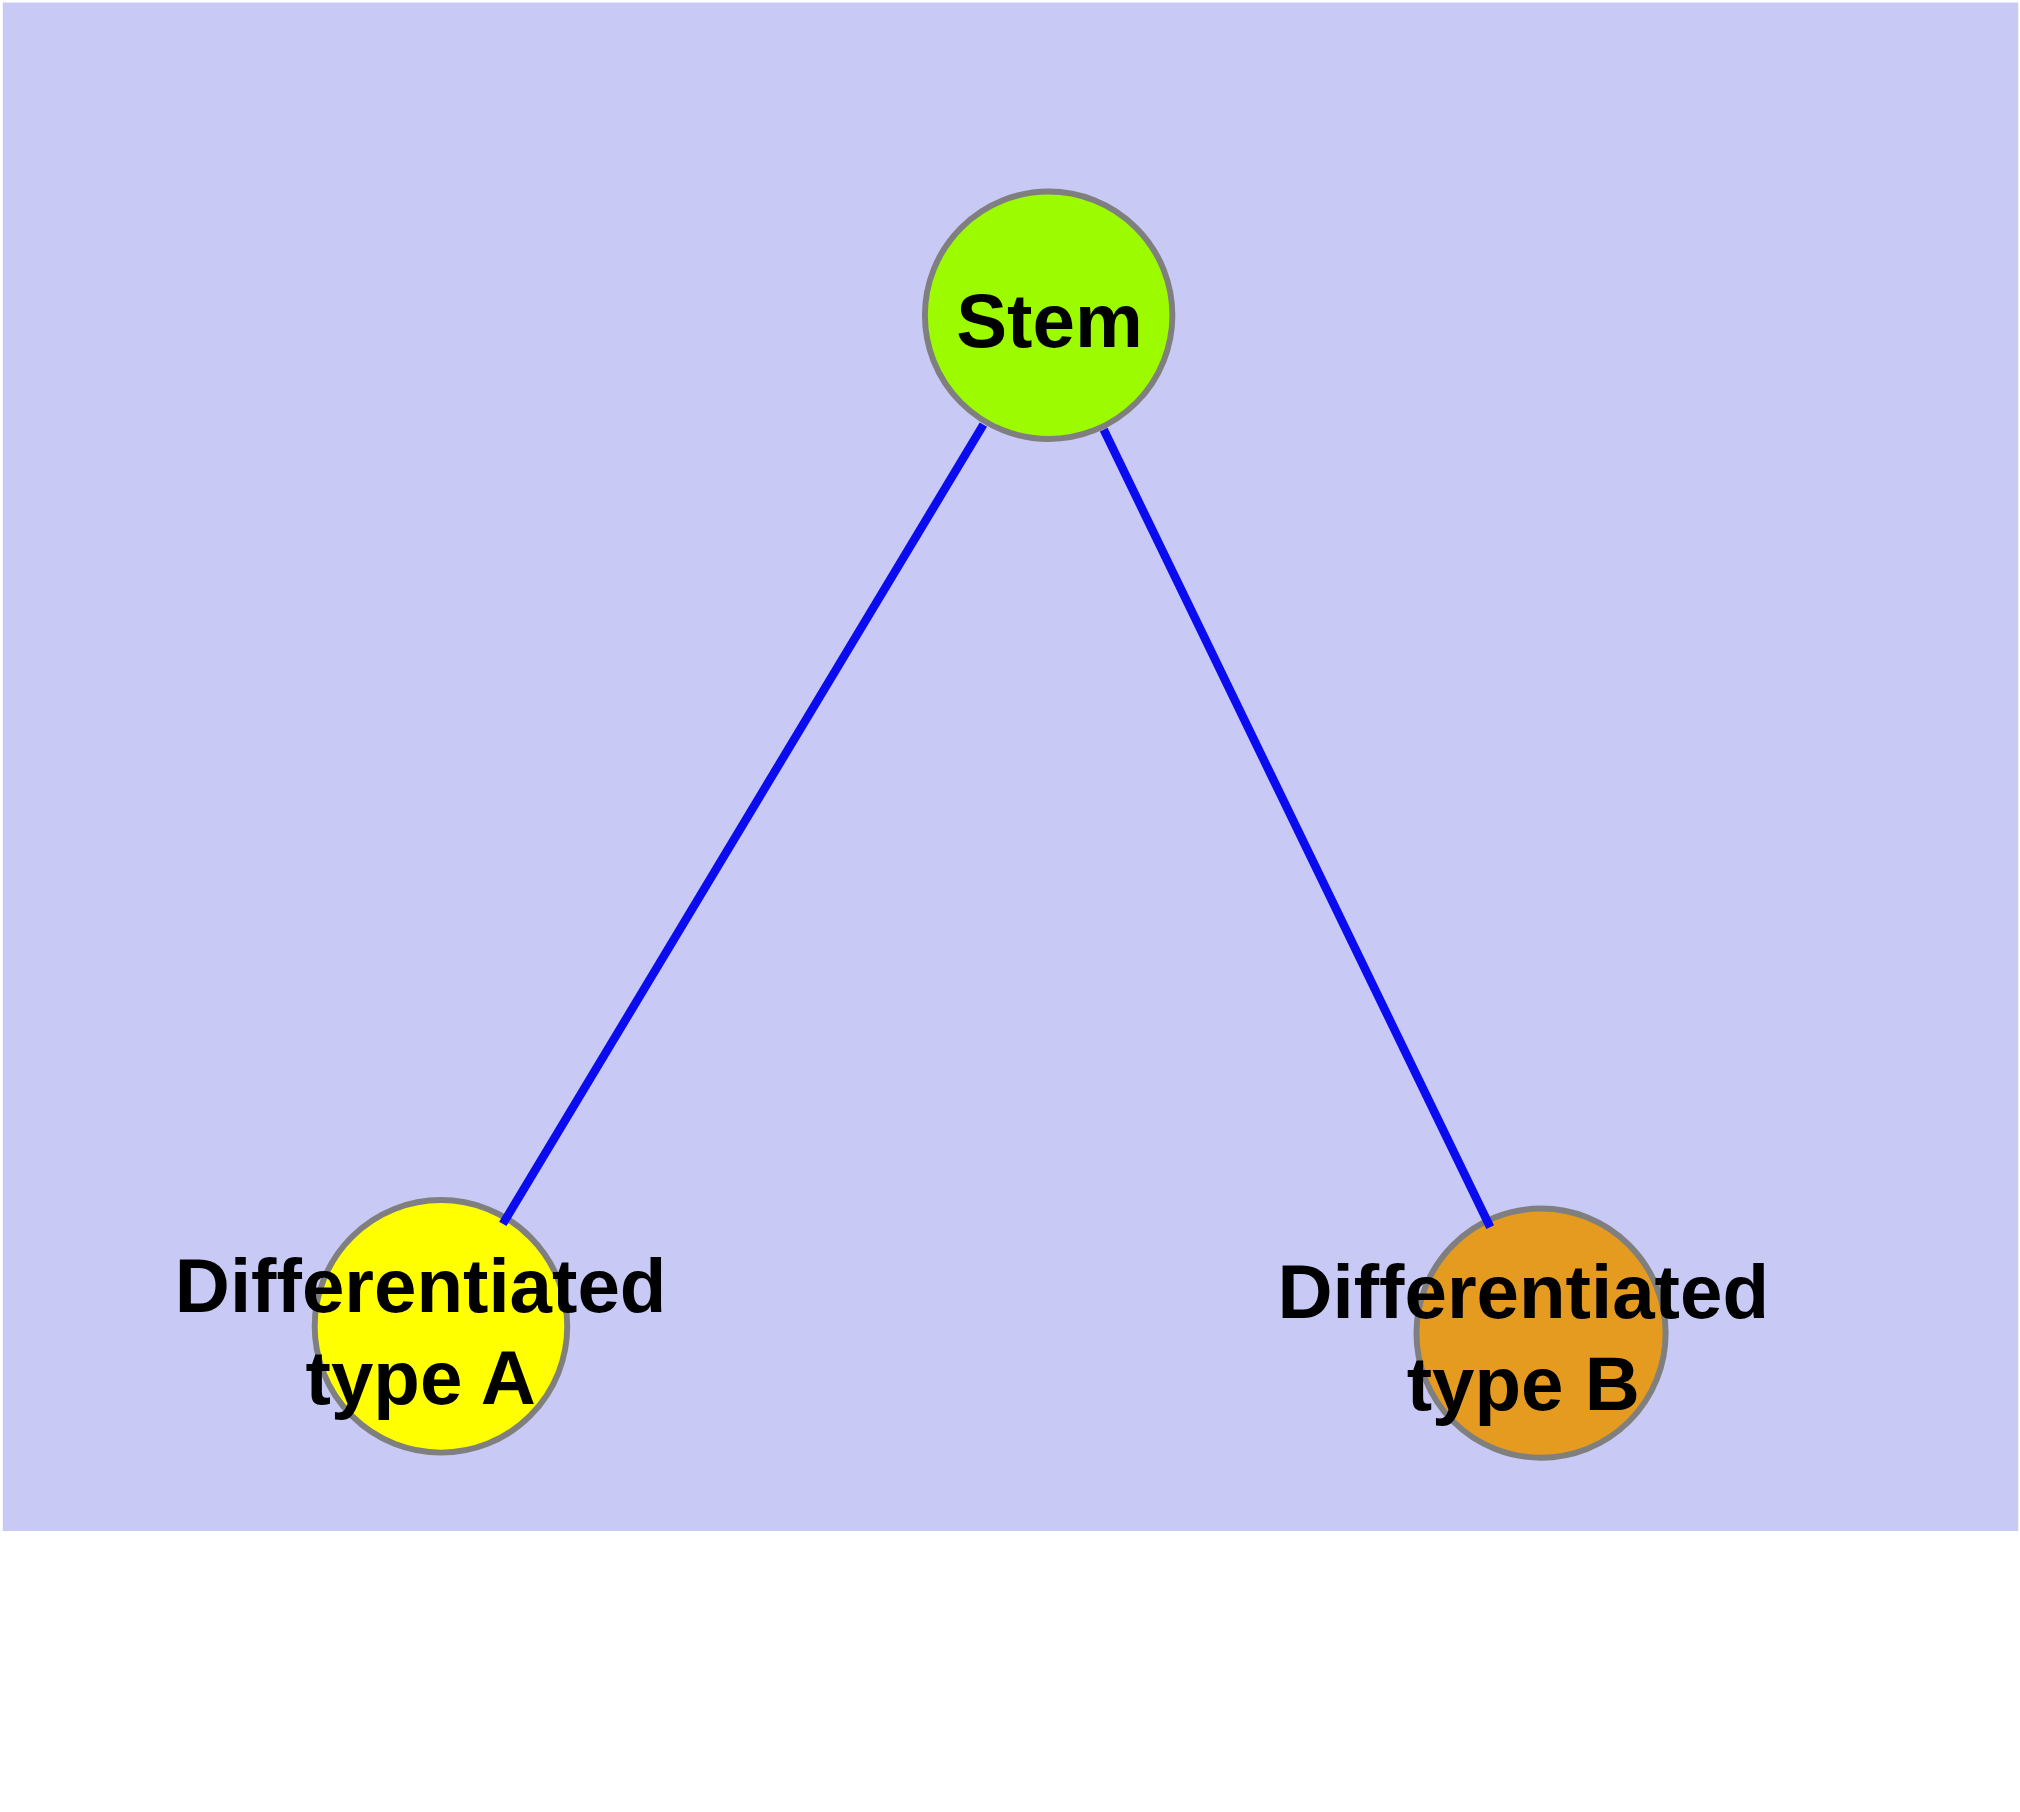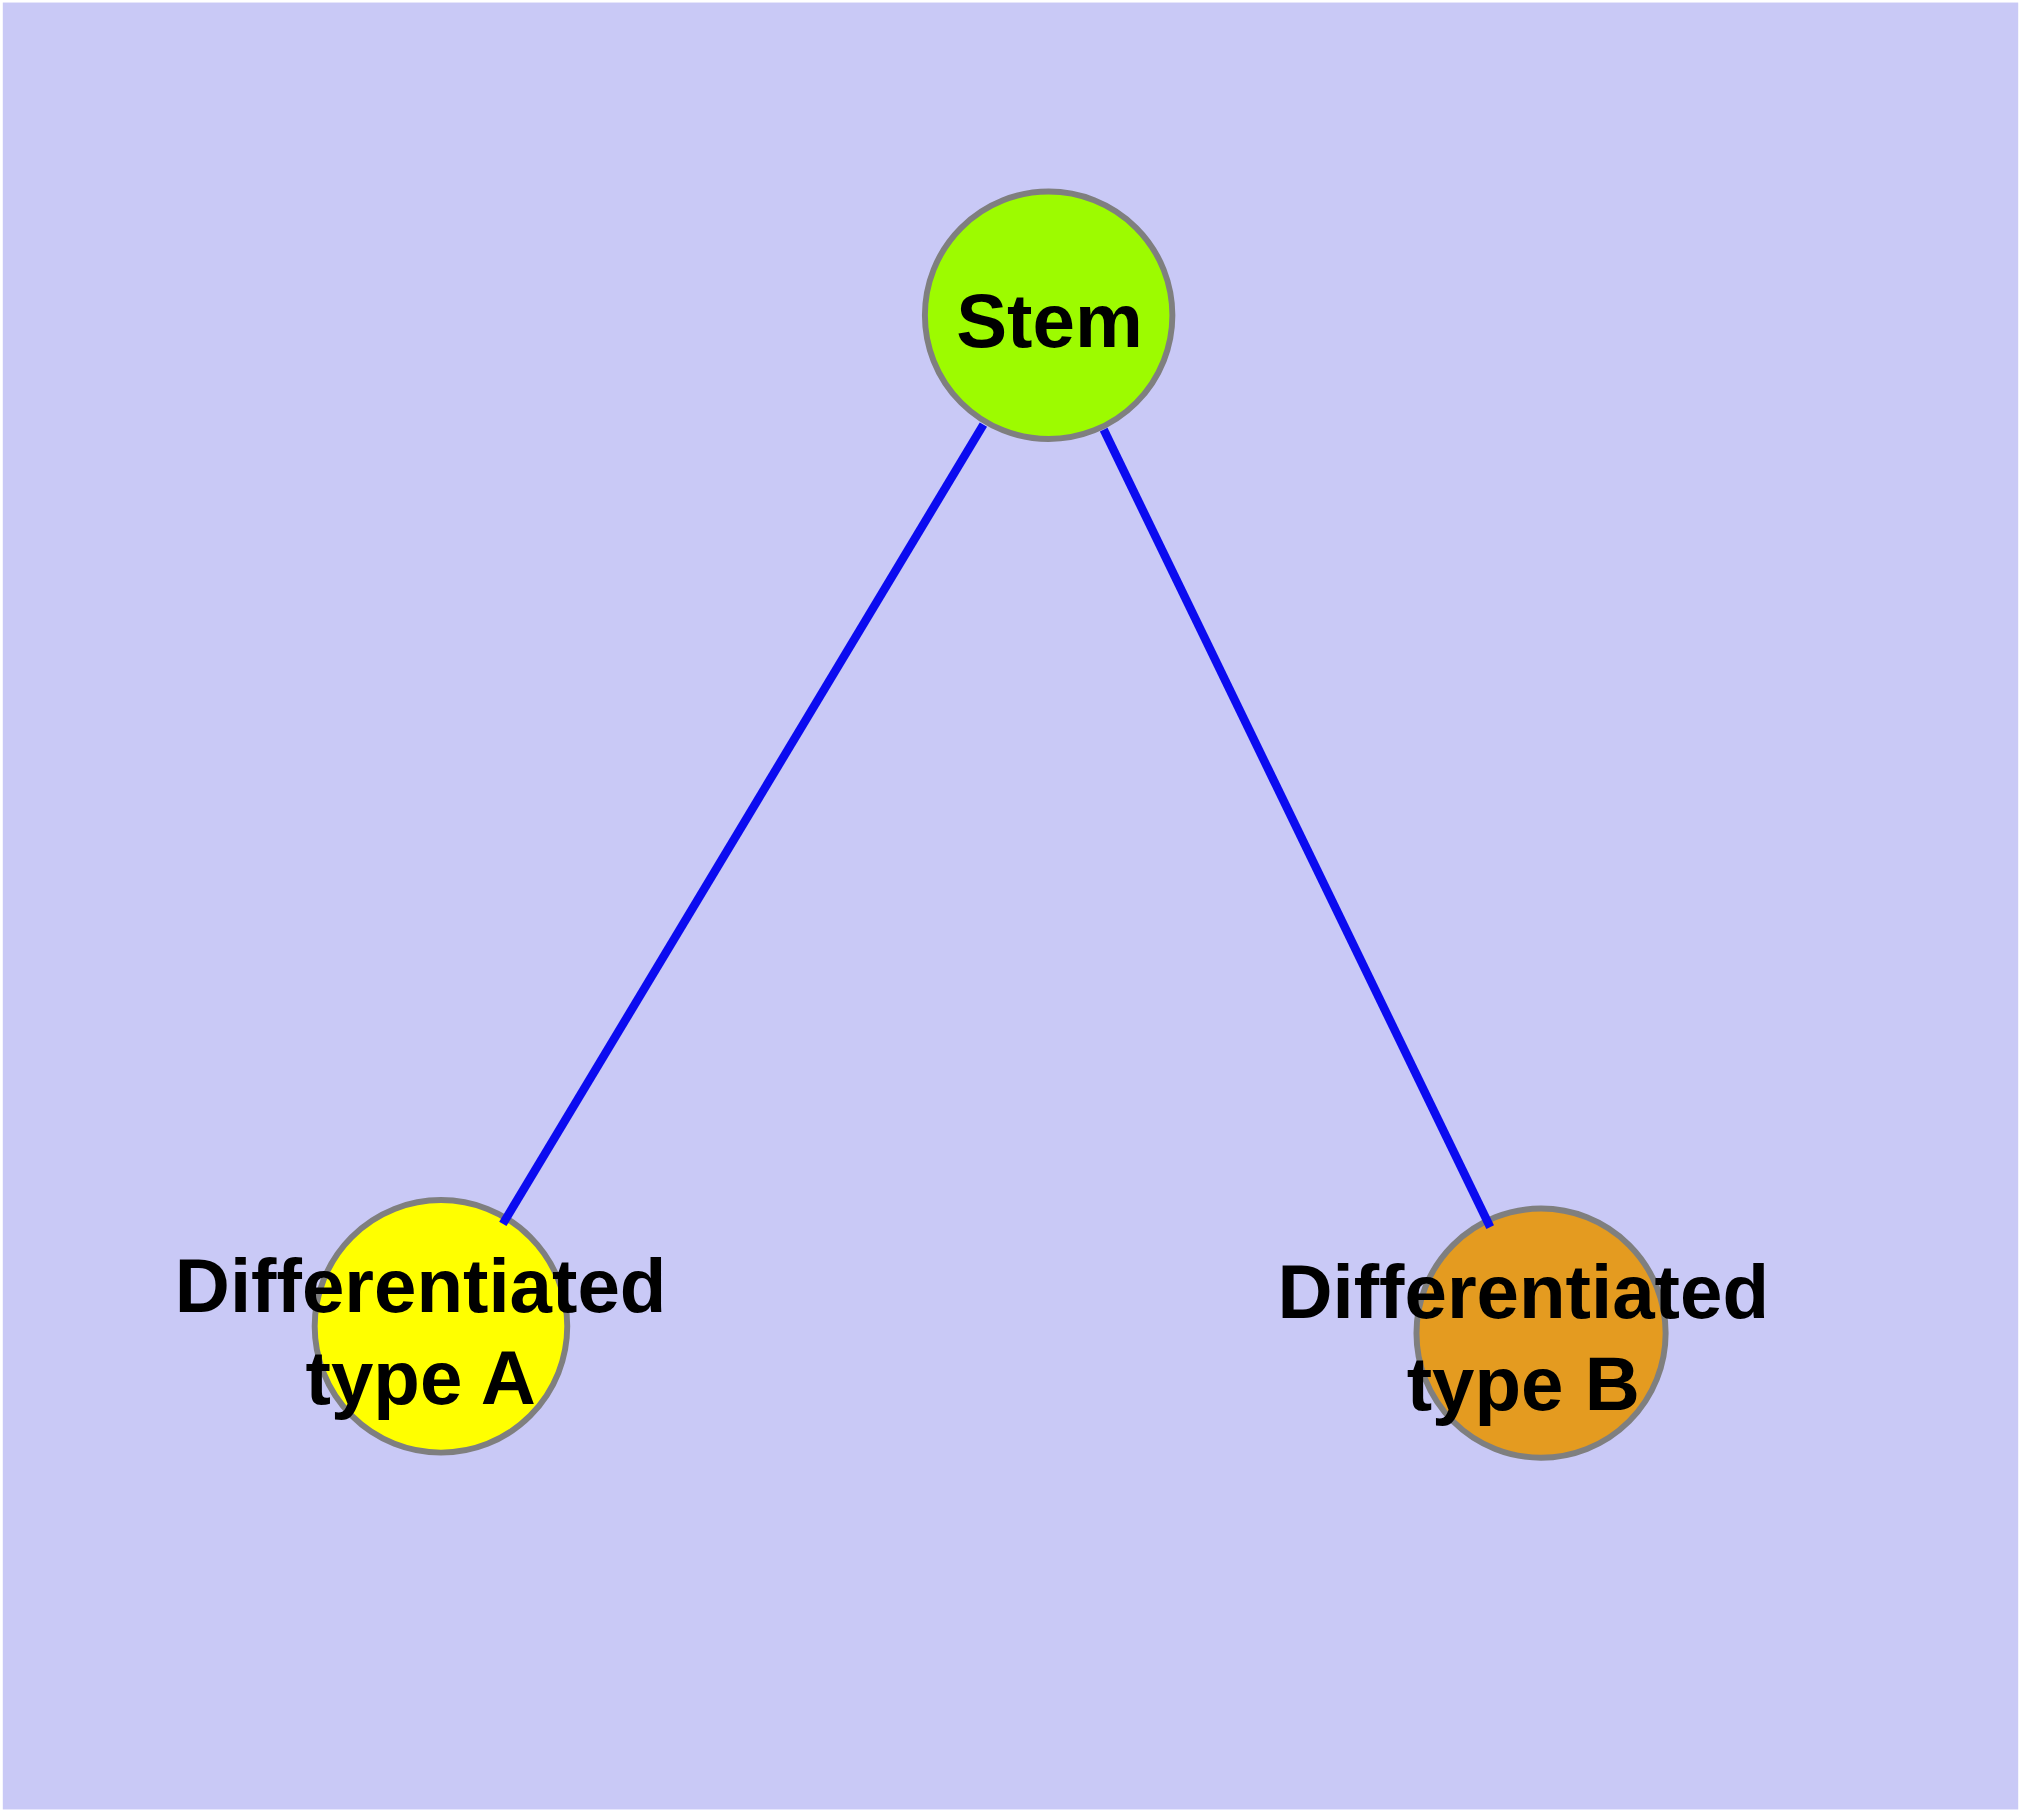--- a/index.html
+++ b/index.html
@@ -3,21 +3,21 @@
 <meta charset="utf-8">
 <style>
   html, body {
     margin: 0;
     padding: 0;
     background: #ffffff;
   }
   .figure {
     position: relative;
     width: 2021px;
-    height: 1812px;
+    height: 1531px;
     background: #ffffff;
     overflow: hidden;
     font-family: "Liberation Sans", sans-serif;
   }
   svg.graph {
     display: block;
     width: 2021px;
     height: 1812px;
   }
   .node-circle {

